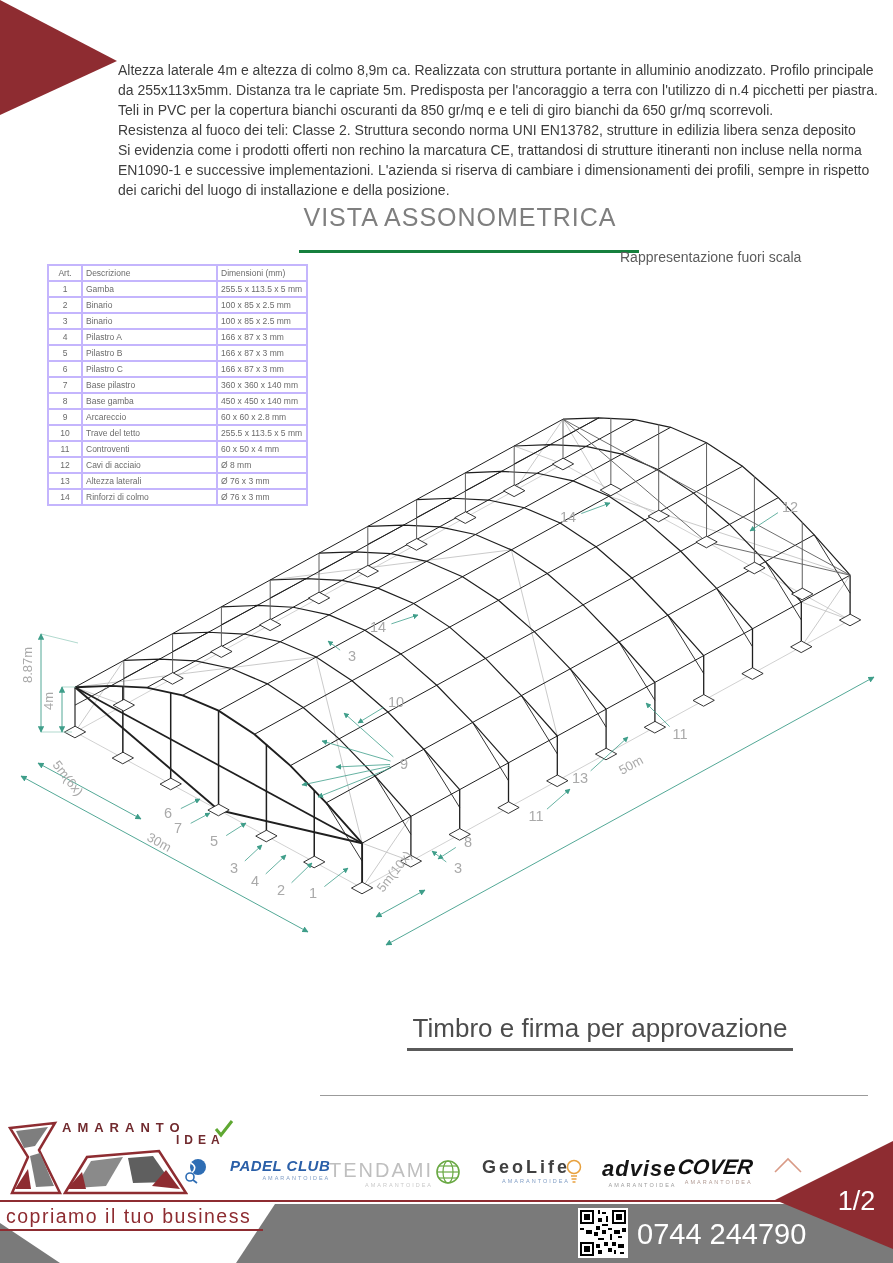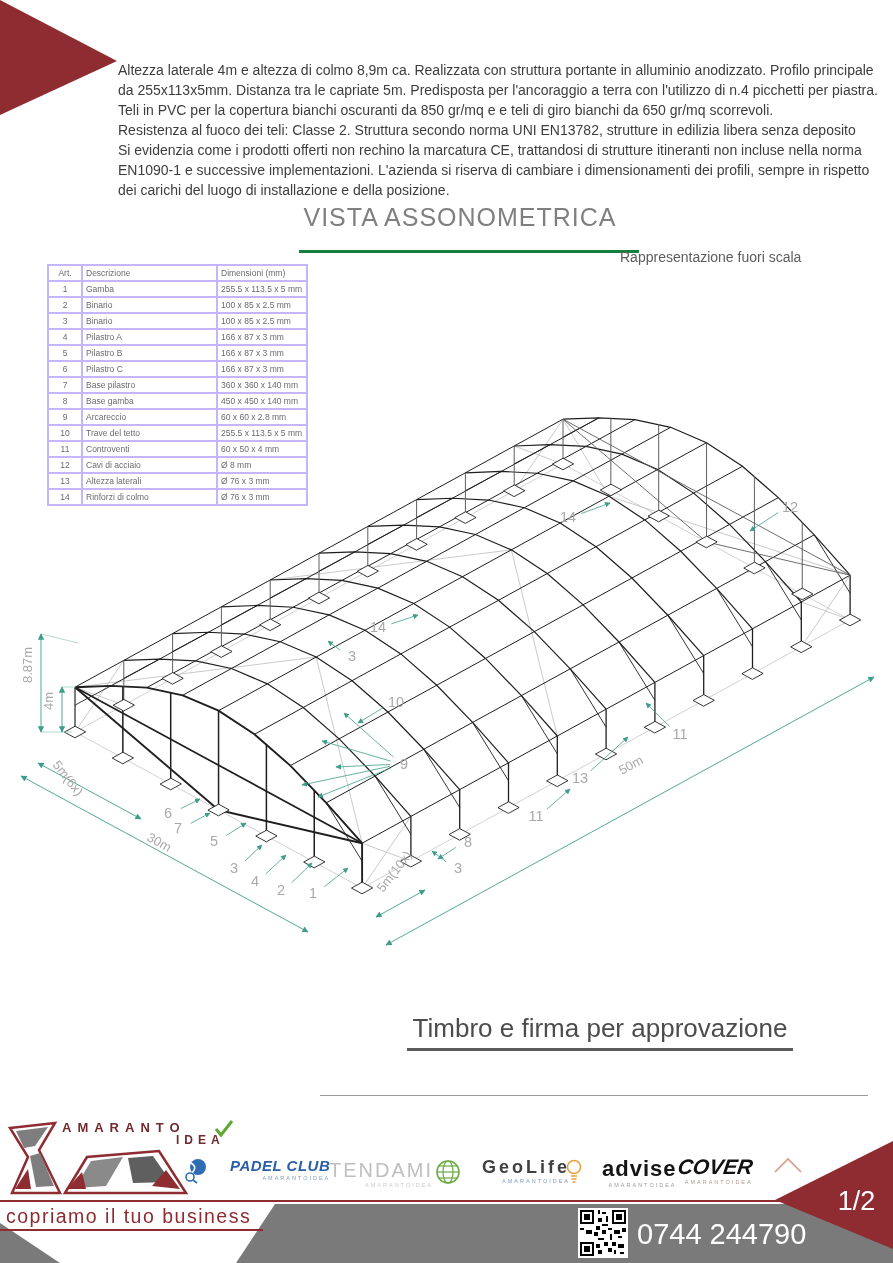--- a/index.html
+++ b/index.html
@@ -62,21 +62,21 @@
   .padel{top:1158px;left:184px;}
   .padel .p-name{font-size:15px;font-weight:700;font-style:italic;color:#2a5fa8;letter-spacing:0.5px;}
   .padel .p-sub{color:#7f9cc4;}
   .tendami{top:1160px;left:329px;}
   .tendami .p-name{font-size:20px;color:#bfbfbf;letter-spacing:2px;}
   .tendami .p-sub{color:#c9c9c9;}
   .geolife{top:1158px;left:434px;}
   .geolife .p-name{font-size:18px;font-weight:700;color:#404040;letter-spacing:3px;}
   .geolife .p-sub{color:#7f9cc4;}
   .advise{top:1158px;left:566px;}
-  .advise .p-name{font-size:22px;font-weight:700;color:#151515;letter-spacing:1px;}
+  .advise .p-name{font-size:22px;font-weight:700;color:#151515;letter-spacing:1px;font-style:italic;}
   .advise .p-sub{color:#9c9c9c;}
   .cover{top:1156px;left:678px;}
   .cover .p-name{font-size:21px;font-weight:900;font-style:italic;color:#111;transform:skewX(-8deg);}
   .cover .p-sub{color:#b09a93;}
 </style>
 </head>
 <body>
 
 <div class="page">
 

